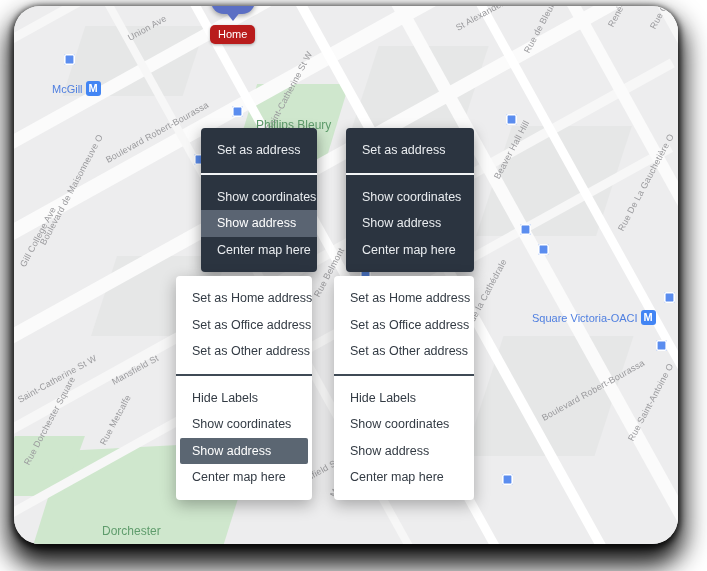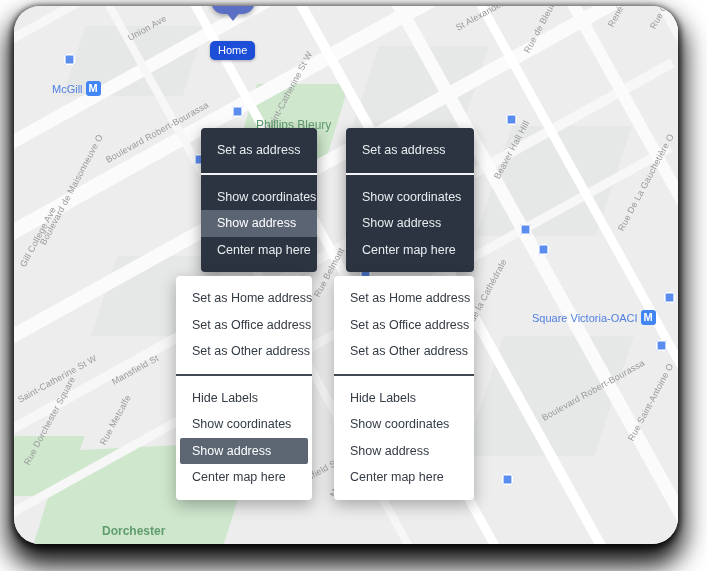--- a/index.html
+++ b/index.html
@@ -62,21 +62,21 @@
   }
   .pin-body::after{
     content:"";position:absolute;bottom:-7px;left:50%;margin-left:-8px;
     width:0;height:0;border-left:8px solid transparent;border-right:8px solid transparent;
     border-top:10px solid currentColor;
   }
   .pin-orange{background:#ef6c3a;color:#ef6c3a;}
   .pin-teal{background:#52bfd0;color:#52bfd0;}
   .pin-blue{background:#5b6fc4;color:#5b6fc4;}
   .pin-tag{
-    margin-top:27px;background:#1d4ed8;color:#ffffff;border-radius:5px;
+    margin-top:11px;background:#b91c1c;color:#ffffff;border-radius:5px;
     font-size:11px;padding:3px 8px 4px;text-align:center;display:inline-block;
     box-shadow:0 1px 3px rgba(0,0,0,.3);
   }
   .pin-col{display:flex;flex-direction:column;align-items:center;}
 
   
   .menu{position:absolute;border-radius:4px;overflow:hidden;}
   .menu-dark{background:#2b3440;box-shadow:0 5px 14px rgba(0,0,0,.38);}
   .menu-light{background:#ffffff;box-shadow:0 5px 16px rgba(0,0,0,.30);}
 
@@ -147,21 +147,21 @@
       <div class="st-label" style="left:526px;top:408px;transform:rotate(-29deg);">Boulevard Robert-Bourassa</div>
       <div class="st-label" style="left:298px;top:288px;transform:rotate(-62deg);">Rue Belmont</div>
       <div class="st-label" style="left:276px;top:476px;transform:rotate(-29deg);">Mansfield St</div>
       <div class="st-label" style="left:444px;top:330px;transform:rotate(-62deg);">Rue de la Cathédrale</div>
       <div class="st-label" style="left:8px;top:456px;transform:rotate(-62deg);">Rue Dorchester Square</div>
       <div class="st-label" style="left:314px;top:488px;transform:rotate(-62deg);">Metcalfe</div>
       <div class="st-label" style="left:612px;top:432px;transform:rotate(-62deg);">Rue Saint-Antoine O</div>
       <div class="st-label" style="left:216px;top:452px;transform:rotate(-62deg);">Rue Jean-Lesage</div>
 
       <div class="park-label" style="left:242px;top:112px;">Phillips Bleury</div>
-      <div class="park-label" style="left:88px;top:518px;font-weight:bold;">Dorchester</div>
+      <div class="park-label" style="left:88px;top:518px;">Dorchester</div>
 
       <div class="mini-icon" style="left:50px;top:48px;"></div>
       <div class="mini-icon" style="left:218px;top:100px;"></div>
       <div class="mini-icon" style="left:180px;top:148px;"></div>
       <div class="mini-icon" style="left:492px;top:108px;"></div>
       <div class="mini-icon" style="left:524px;top:238px;"></div>
       <div class="mini-icon" style="left:346px;top:262px;"></div>
       <div class="mini-icon" style="left:428px;top:250px;"></div>
       <div class="mini-icon" style="left:642px;top:334px;"></div>
       <div class="mini-icon" style="left:506px;top:218px;"></div>

